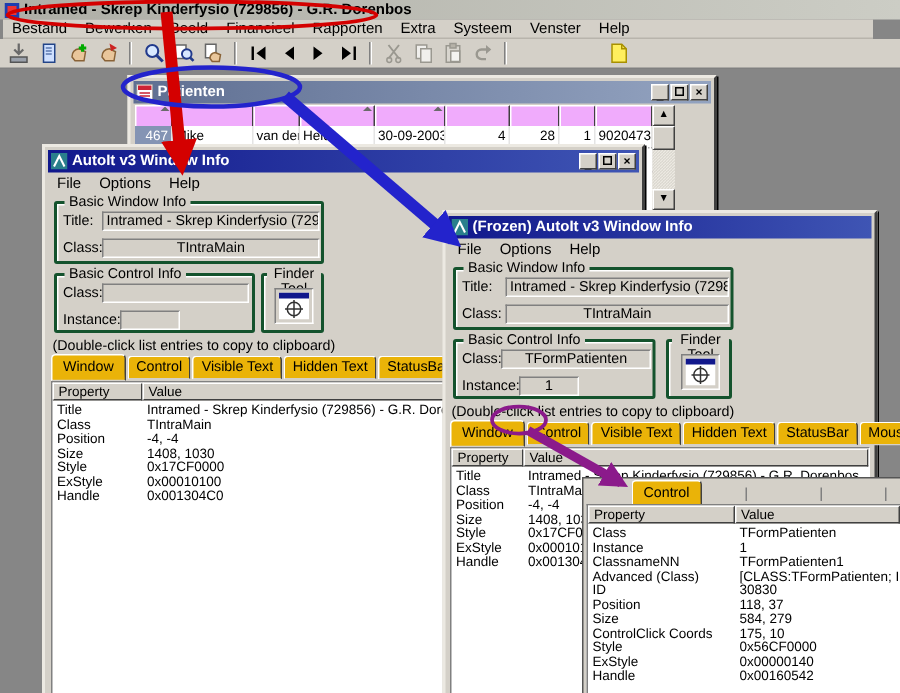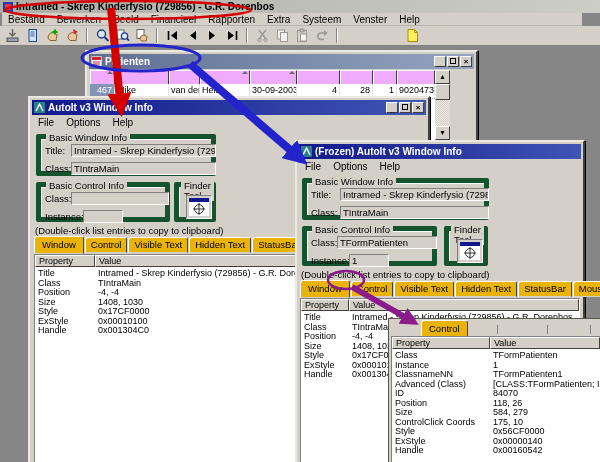--- a/index.html
+++ b/index.html
@@ -14,22 +14,22 @@
     background:linear-gradient(90deg,#11188c,#3f55b4);color:#fff;
     font-size:10px;font-weight:bold;white-space:nowrap;overflow:hidden;}
   .tb .ttl{flex:1;overflow:hidden;text-overflow:clip;}
   .wbtns{display:flex;gap:1px;}
   .wbtn{width:12px;height:11px;font-size:8px;line-height:9px;text-align:center;
     color:#000;background:#d4d0c8;border:1px solid;
     border-color:#fff #404040 #404040 #fff;font-weight:bold;}
   .menubar{position:absolute;left:2px;right:18px;display:flex;gap:0;
     font-size:10px;color:#000;font-weight:normal;align-items:center;}
   .menubar span{padding:1px 6px;}
-  .grp{position:absolute;border:5px solid #14532d;border-radius:2px;
-    box-shadow:inset 1px 1px 0 #fff;}
+  .grp{position:absolute;border:2px solid #14532d;border-radius:2px;
+    box-shadow:inset 1px 1px 0 #fff;text-align:center;}
   .grp .lg{position:absolute;top:-6px;left:5px;background:#d4d0c8;
     padding:0 3px;font-size:9.5px;line-height:10px;}
   .lbl{position:absolute;font-size:9.5px;}
   .fld{position:absolute;height:13px;font-size:9.5px;line-height:11px;
     padding:0 2px;background:#d4d0c8;white-space:nowrap;overflow:hidden;
     border:1px solid;border-color:#808080 #fff #fff #808080;}
   .hint{position:absolute;font-size:9.5px;text-align:center;}
   .tabs{position:absolute;display:flex;align-items:flex-end;height:16px;}
   .tab{font-size:9.5px;line-height:12px;padding:1px 5px;background:#eab308;
     border:1px solid;border-color:#fff #404040 #d4d0c8 #fff;
@@ -452,25 +452,25 @@
       <div class="lvr">
           <span class="c1p">ClassnameNN</span>
           <span>TFormPatienten1</span>
         </div>
       <div class="lvr">
           <span class="c1p">Advanced (Class)</span>
           <span>[CLASS:TFormPatienten; INSTANCE:1]</span>
         </div>
       <div class="lvr">
           <span class="c1p">ID</span>
-          <span>84070</span>
+          <span>30830</span>
         </div>
       <div class="lvr">
           <span class="c1p">Position</span>
-          <span>118, 26</span>
+          <span>118, 37</span>
         </div>
       <div class="lvr">
           <span class="c1p">Size</span>
           <span>584, 279</span>
         </div>
       <div class="lvr">
           <span class="c1p">ControlClick Coords</span>
           <span>175, 10</span>
         </div>
       <div class="lvr">

